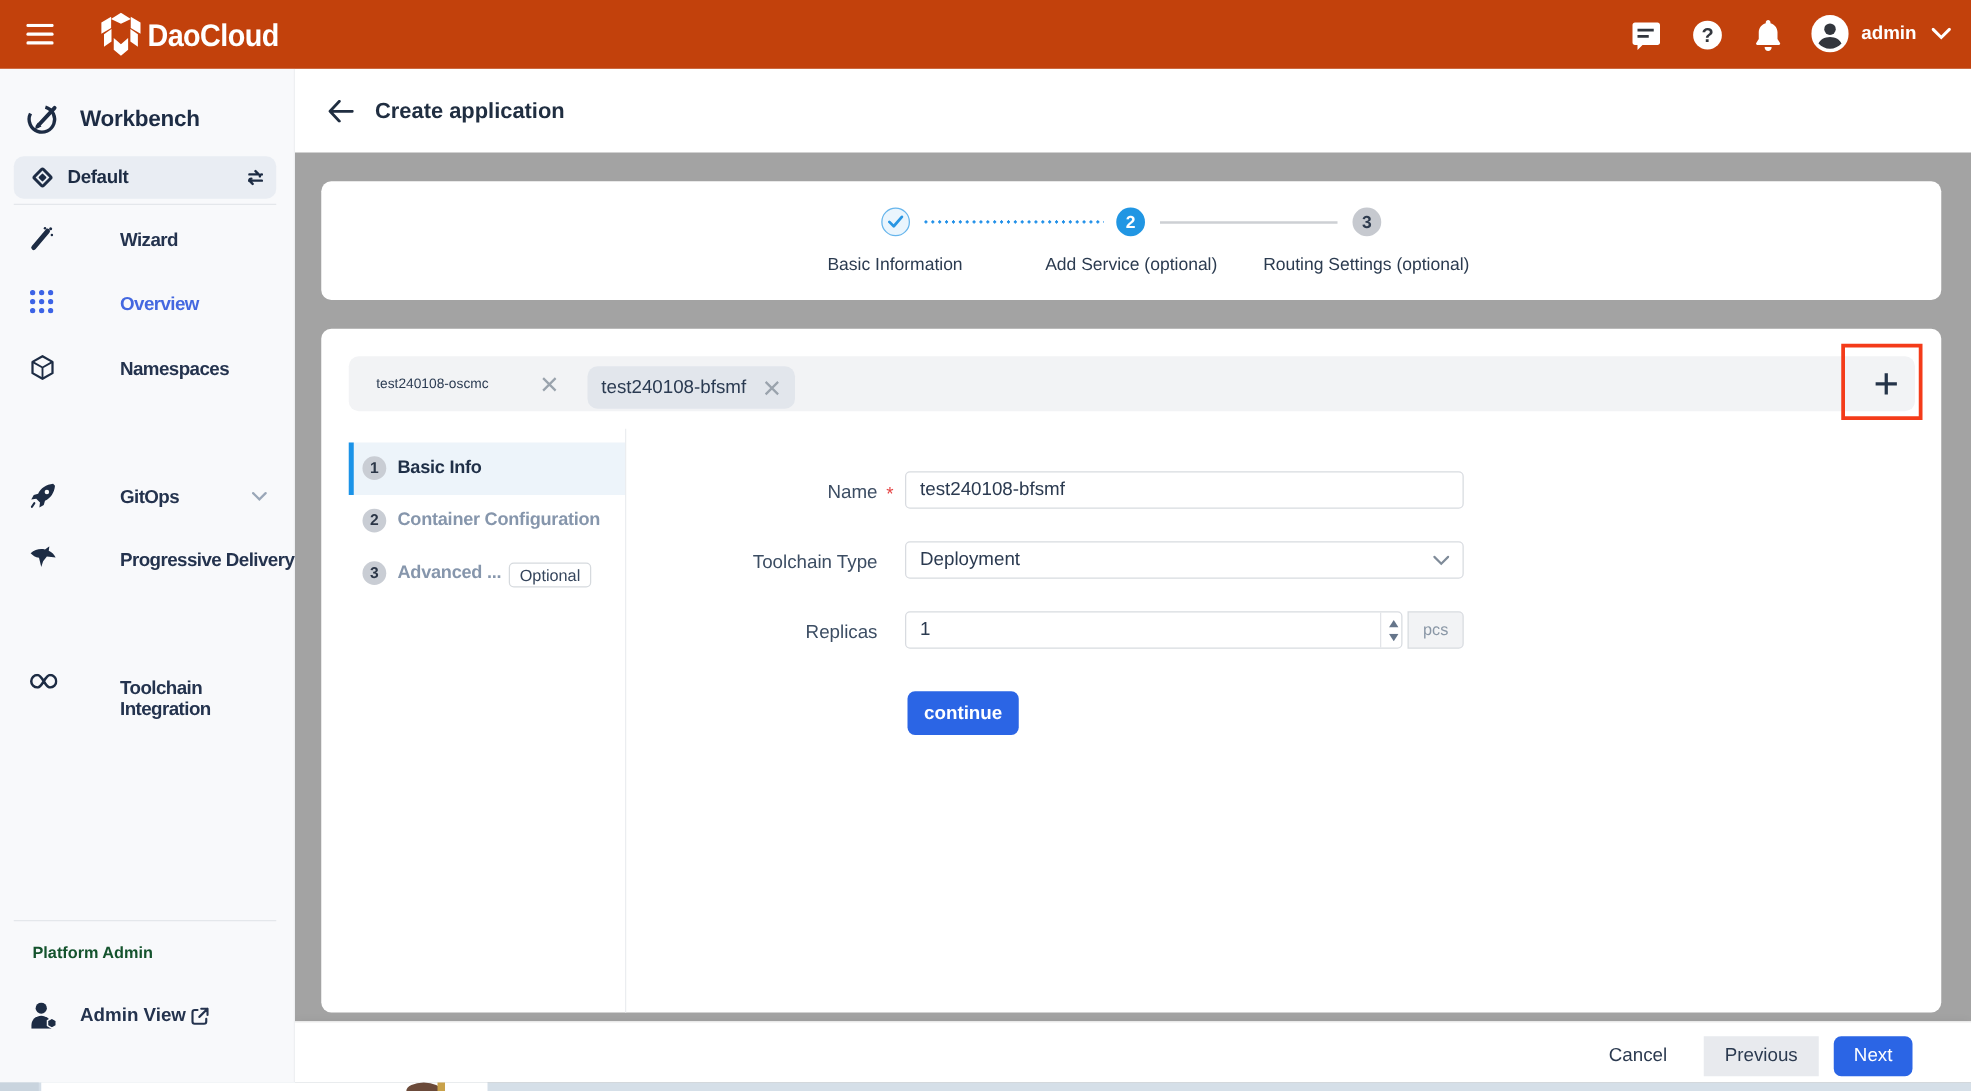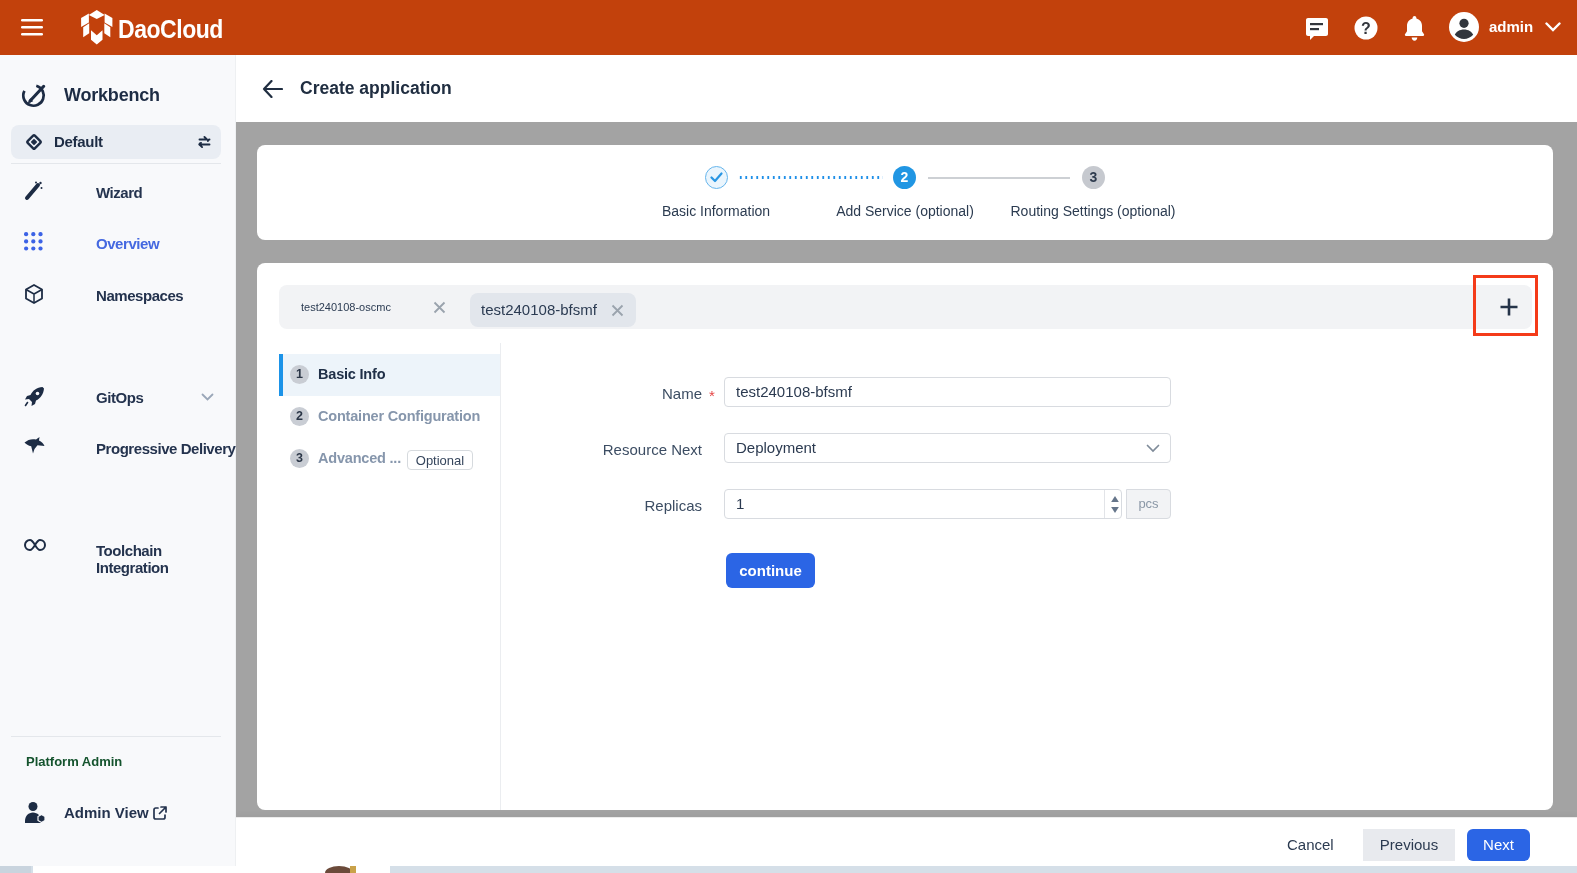--- a/index.html
+++ b/index.html
@@ -275,21 +275,21 @@
     <div class="sn-circle" style="left:33px;top:144px">2</div>
     <div class="sn-label" style="left:61px;top:145px;font-weight:600;color:#8696ac">Container Configuration</div>
     <div class="sn-circle" style="left:33px;top:186px">3</div>
     <div class="sn-label" style="left:61px;top:187px;font-weight:600;color:#8696ac">Advanced ...</div>
     <div class="abs" style="left:150px;top:187px;width:66px;height:20px;border:1px solid #d6dade;border-radius:4px;background:#fff;font-size:13px;color:#35455c;text-align:center;line-height:19px">Optional</div>
 
     <div class="f-label" style="left:245px;top:122px;width:200px;text-align:right">Name</div>
     <div class="f-label" style="left:452px;top:124px;color:#e54545">*</div>
     <div class="f-input" style="left:467px;top:114px;width:447px;height:30px;line-height:28px;padding-left:11px">test240108-bfsmf</div>
 
-    <div class="f-label" style="left:245px;top:178px;width:200px;text-align:right">Resource Next</div>
+    <div class="f-label" style="left:245px;top:178px;width:200px;text-align:right">Toolchain Type</div>
     <div class="f-input" style="left:467px;top:170px;width:447px;height:30px;line-height:28px;padding-left:11px">Deployment
       <svg class="abs" style="left:421px;top:10px" width="14" height="9" viewBox="0 0 14 9">
           <path d="M1.5 1.5 L7 7 L12.5 1.5" stroke="#7f8b99" stroke-width="1.7" fill="none" stroke-linecap="round"></path>
         </svg>
     </div>
 
     <div class="f-label" style="left:245px;top:234px;width:200px;text-align:right">Replicas</div>
     <div class="f-input" style="left:467px;top:226px;width:398px;height:30px;line-height:28px;padding-left:11px">1
       <div class="abs" style="left:379px;top:0;width:19px;height:28px;border-left:1px solid #e2e4e8">
         <svg class="abs" style="left:6px;top:6px" width="8" height="6" viewBox="0 0 9 7">

